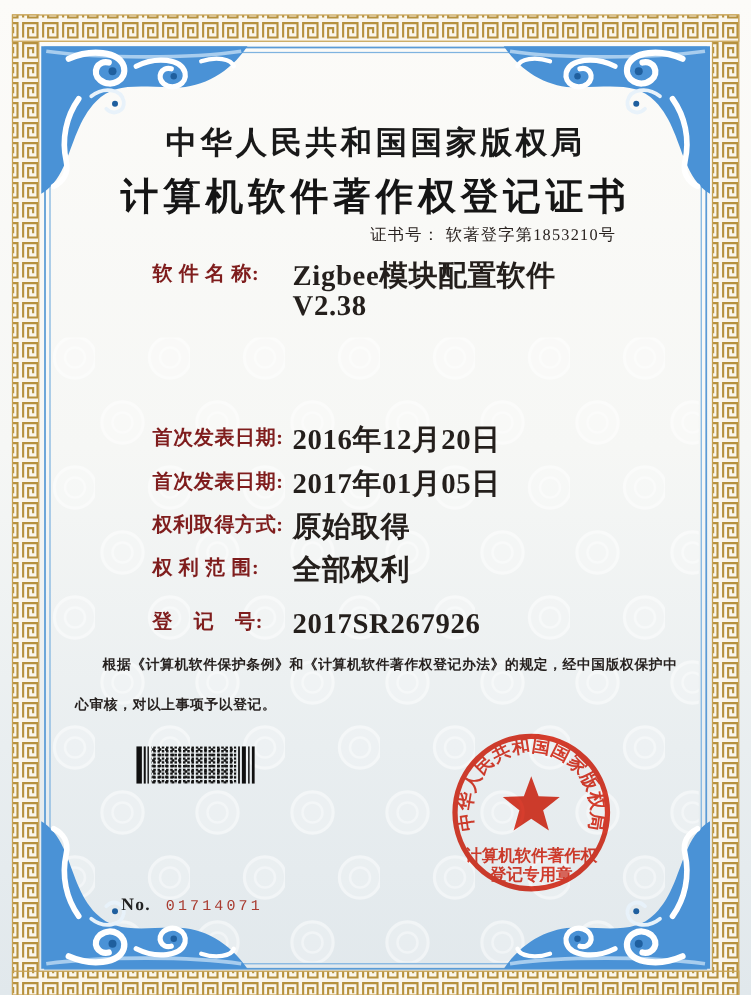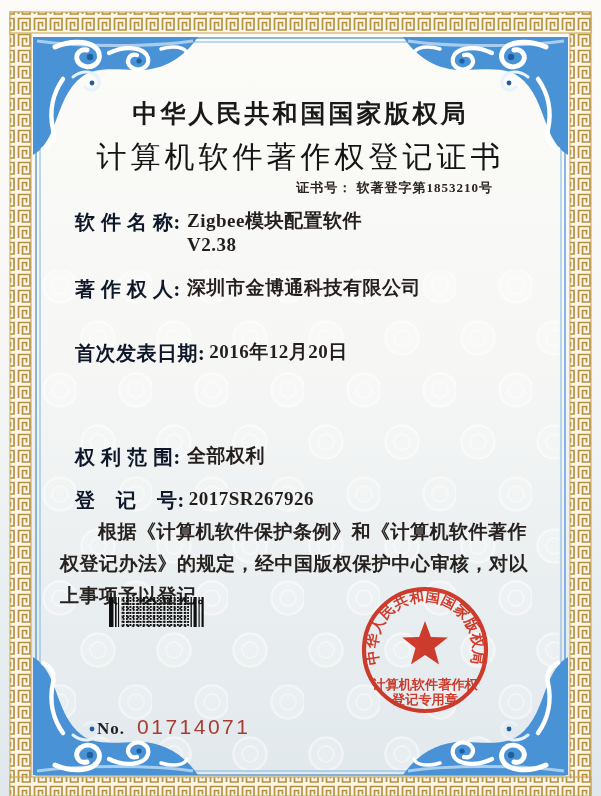--- a/index.html
+++ b/index.html
@@ -10,53 +10,53 @@
     background:#fcfbf8;
   }
   .frame-svg,.seal-svg,.barcode-svg{position:absolute;pointer-events:none;}
   .frame-svg{left:0;top:0;}
   .issuer{
     position:absolute;top:97px;left:0;width:100%;text-align:center;
     font-size:25px;font-weight:bold;letter-spacing:3px;color:#191919;
   }
   .cert-title{
     position:absolute;top:137px;left:0;width:100%;text-align:center;
-    font-size:30px;font-weight:normal;letter-spacing:4px;color:#151515;
+    font-size:30px;font-weight:bold;letter-spacing:4px;color:#151515;
   }
   .certno{
     position:absolute;top:179px;right:108px;
-    font-size:13px;font-weight:bold;color:#2a2320;letter-spacing:1px;
+    font-size:13px;font-weight:normal;color:#2a2320;letter-spacing:1px;
   }
   .field-row{position:absolute;left:75px;white-space:nowrap;}
   .field-label{
-    display:inline-block;min-width:108px;font-size:20px;font-weight:bold;
-    letter-spacing:0.5px;color:#0f172a;vertical-align:top;
+    display:inline-block;min-width:108px;font-size:16px;font-weight:bold;
+    letter-spacing:0.5px;color:#7f1d1d;vertical-align:top;margin-left:47px;
   }
   .field-value{
-    display:inline-block;font-size:19px;font-weight:bold;color:#241f1c;
+    display:inline-block;font-size:23px;font-weight:bold;color:#241f1c;
     letter-spacing:0.5px;vertical-align:top;line-height:24px;
   }
   .row-1{top:209px;} .row-2{top:276px;} .row-3{top:340px;}
   .row-4{top:375px;} .row-5{top:410px;} .row-6{top:444px;} .row-7{top:487px;}
   .statement{
     position:absolute;left:60px;top:516px;width:484px;
-    font-size:19px;font-weight:600;line-height:32px;letter-spacing:0.5px;
+    font-size:11px;font-weight:600;line-height:32px;letter-spacing:0.5px;
     text-indent:2em;color:#272220;
   }
   .barcode-svg{left:109px;top:597px;}
   .seal-svg{left:338px;top:568px;mix-blend-mode:multiply;opacity:0.95;}
   .seal-date{
     position:absolute;left:360px;top:712px;font-size:18.5px;font-weight:bold;
     color:#141414;letter-spacing:0.5px;
   }
   .no-line{position:absolute;left:97px;top:715px;white-space:nowrap;}
-  .no-label{font-size:17px;color:#222;font-weight:600;letter-spacing:1px;margin-top:24px;}
+  .no-label{font-size:14px;color:#222;font-weight:600;letter-spacing:1px;margin-top:24px;}
   .no-value{
-    font-family:Liberation Sans, sans-serif;
-    font-size:21px;color:#a93c31;letter-spacing:2.5px;margin-left:8px;
+    font-family:Liberation Mono, monospace;
+    font-size:12px;color:#a93c31;letter-spacing:2.5px;margin-left:8px;
   }
   .seal-text{font-family:"Liberation Serif","DejaVu Serif",serif;font-weight:bold;}
 </style>
 </head>
 <body>
 
 <div class="page">
 
   <svg class="frame-svg" width="601" height="796" viewBox="0 0 601 796">
     <defs>
@@ -120,27 +120,31 @@
     <span>软著登字第1853210号</span>
   </div>
 
   <div class="field-row row-1">
     <span class="field-label">软 件 名 称:</span>
     <span class="field-value">
       <span>Zigbee模块配置软件</span><br>
       <span>V2.38</span>
     </span>
   </div>
-  <div class="field-row row-2">
-    <span class="field-label">著 作 权 人:</span>
-    <span class="field-value">深圳市金博通科技有限公司</span>
-  </div>
   <div class="field-row row-3">
     <span class="field-label">首次发表日期:</span>
     <span class="field-value">2016年12月20日</span>
+  </div>
+  <div class="field-row row-4">
+    <span class="field-label">首次发表日期:</span>
+    <span class="field-value">2017年01月05日</span>
+  </div>
+  <div class="field-row row-5">
+    <span class="field-label">权利取得方式:</span>
+    <span class="field-value">原始取得</span>
   </div>
   <div class="field-row row-6">
     <span class="field-label">权 利 范 围:</span>
     <span class="field-value">全部权利</span>
   </div>
   <div class="field-row row-7">
     <span class="field-label">登　记　号:</span>
     <span class="field-value">2017SR267926</span>
   </div>
 

